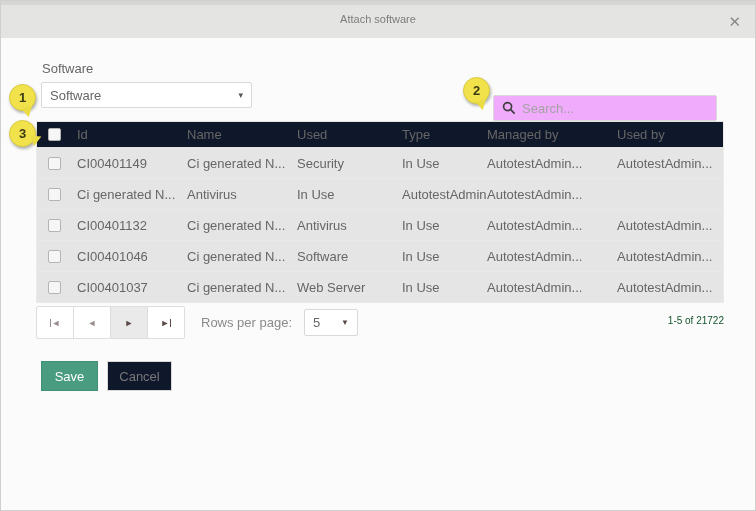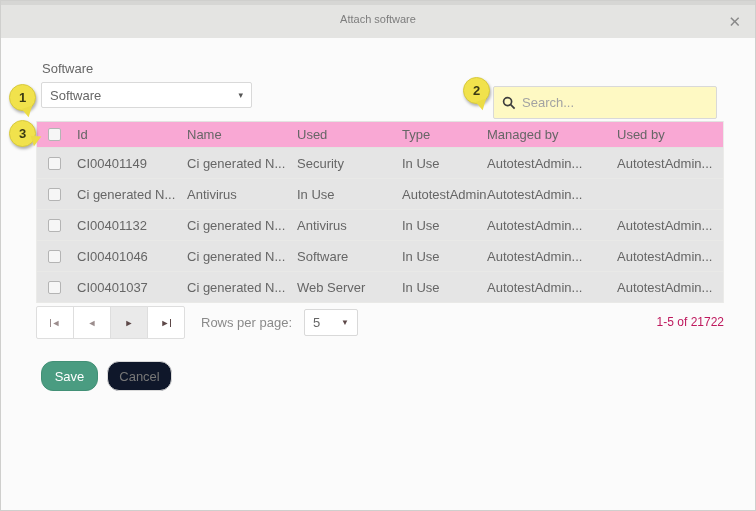--- a/index.html
+++ b/index.html
@@ -42,23 +42,23 @@
     background: #fff;
     border: 1px solid #d9d9d9;
     border-radius: 2px;
     font-size: 13px; color: #666;
     display: flex; align-items: center;
     cursor: pointer;
   }
   .type-select { left: 40px; top: 81px; width: 211px; height: 26px; padding: 0 8px; }
   .select-arrow { margin-left: auto; font-size: 9px; color: #555; }
   .search-box {
-    position: absolute; left: 492px; top: 85px;
-    width: 224px; height: 33px;
-    background: #fef9c3;
+    position: absolute; left: 492px; top: 94px;
+    width: 224px; height: 26px;
+    background: #f0abfc;
     border: 1px solid #d9d9d9;
     border-radius: 2px;
     display: flex; align-items: center;
     padding: 0 8px;
   }
   .search-box svg { flex: 0 0 auto; margin-right: 6px; }
   .search-box input {
     border: none; outline: none;
     font-family: "Liberation Sans", sans-serif;
     font-size: 13px; color: #666;
@@ -103,21 +103,21 @@
     border-right: 1px solid #ebebe9;
     font-size: 13px; color: #666;
   }
   .grid-row {
     display: grid;
     grid-template-columns: 40px 110px 110px 105px 85px 130px 106px;
     align-items: center;
   }
   .grid-header {
     height: 27px;
-    background: #f9a8d4;
+    background: #0f172a;
     border-top: 1px solid #e3e3e1;
     border-bottom: 1px solid #e3e3e1;
     cursor: pointer;
   }
   .grid-body .grid-row {
     height: 31px;
     background: #e5e5e5;
     border-bottom: 1px solid #e9e9e7;
     cursor: pointer;
   }
@@ -153,29 +153,29 @@
     position: absolute; left: 165px; top: 9px;
     font-size: 13px; color: #8a8a8a; text-align: right;
   }
   .rows-select {
     left: 268px; top: 3px; width: 54px; height: 27px;
     padding: 0 8px;
   }
   .rows-select .select-arrow { color: #5d4848; font-size: 8px; }
   .pager-range {
     position: absolute; right: 0; top: 9px;
-    font-size: 12px; color: #be185d;
+    font-size: 10px; color: #14532d;
   }
   
   .btn {
     position: absolute;
     height: 30px;
     font-family: "Liberation Sans", sans-serif;
     font-size: 13px;
-    border-radius: 12px;
+    border-radius: 0;
     display: flex; align-items: center; justify-content: center;
     cursor: pointer;
   }
   .btn-save {
     left: 40px; top: 360px; width: 57px;
     background: #4a9c81; color: #fff;
     border: 1px solid #429076;
   }
   .btn-cancel {
     left: 106px; top: 360px; width: 65px;

